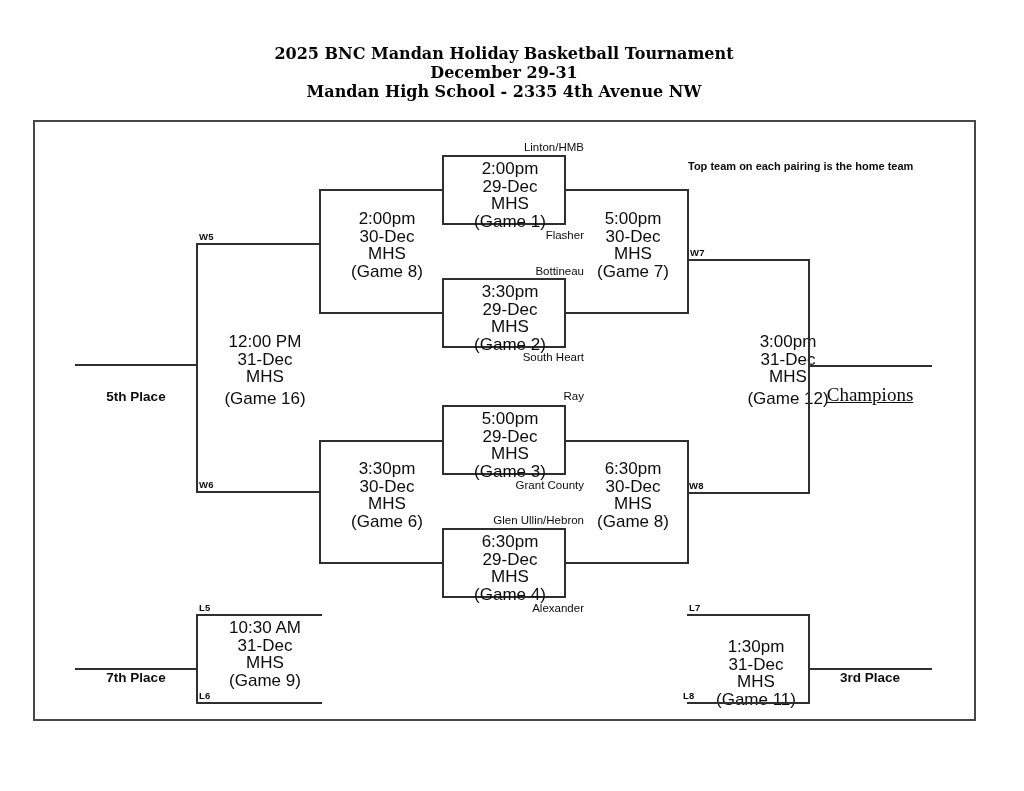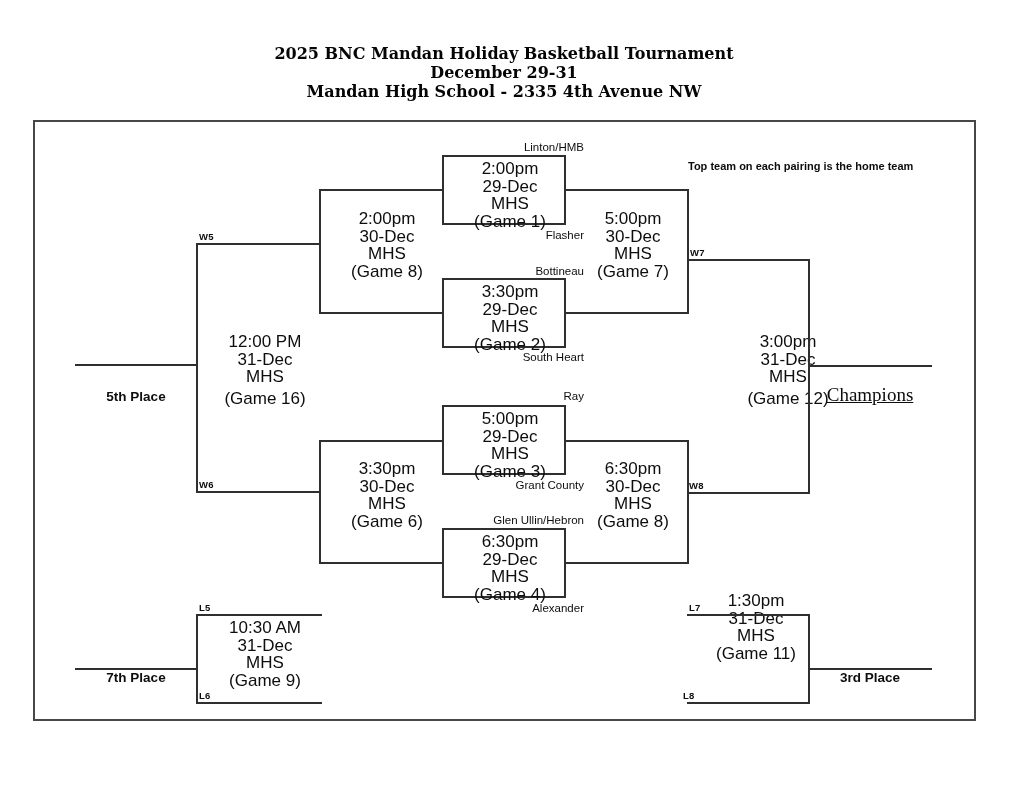--- a/index.html
+++ b/index.html
@@ -183,21 +183,21 @@
     <div class="srow gap">(Game 12)</div>
   </div>
 
   <div class="sched" style="left:209px;top:619px">
     <div class="srow">10:30 AM</div>
     <div class="srow">31-Dec</div>
     <div class="srow">MHS</div>
     <div class="srow">(Game 9)</div>
   </div>
 
-  <div class="sched" style="left:700px;top:592px">
+  <div class="sched" style="left:700px;top:638px">
     <div class="srow">1:30pm</div>
     <div class="srow">31-Dec</div>
     <div class="srow">MHS</div>
     <div class="srow">(Game 11)</div>
   </div>
 
   <div class="hl" style="left:319px;top:189px;width:123px"></div>
   <div class="hl" style="left:566px;top:189px;width:123px"></div>
   <div class="hl" style="left:319px;top:312px;width:123px"></div>
   <div class="hl" style="left:566px;top:312px;width:123px"></div>

